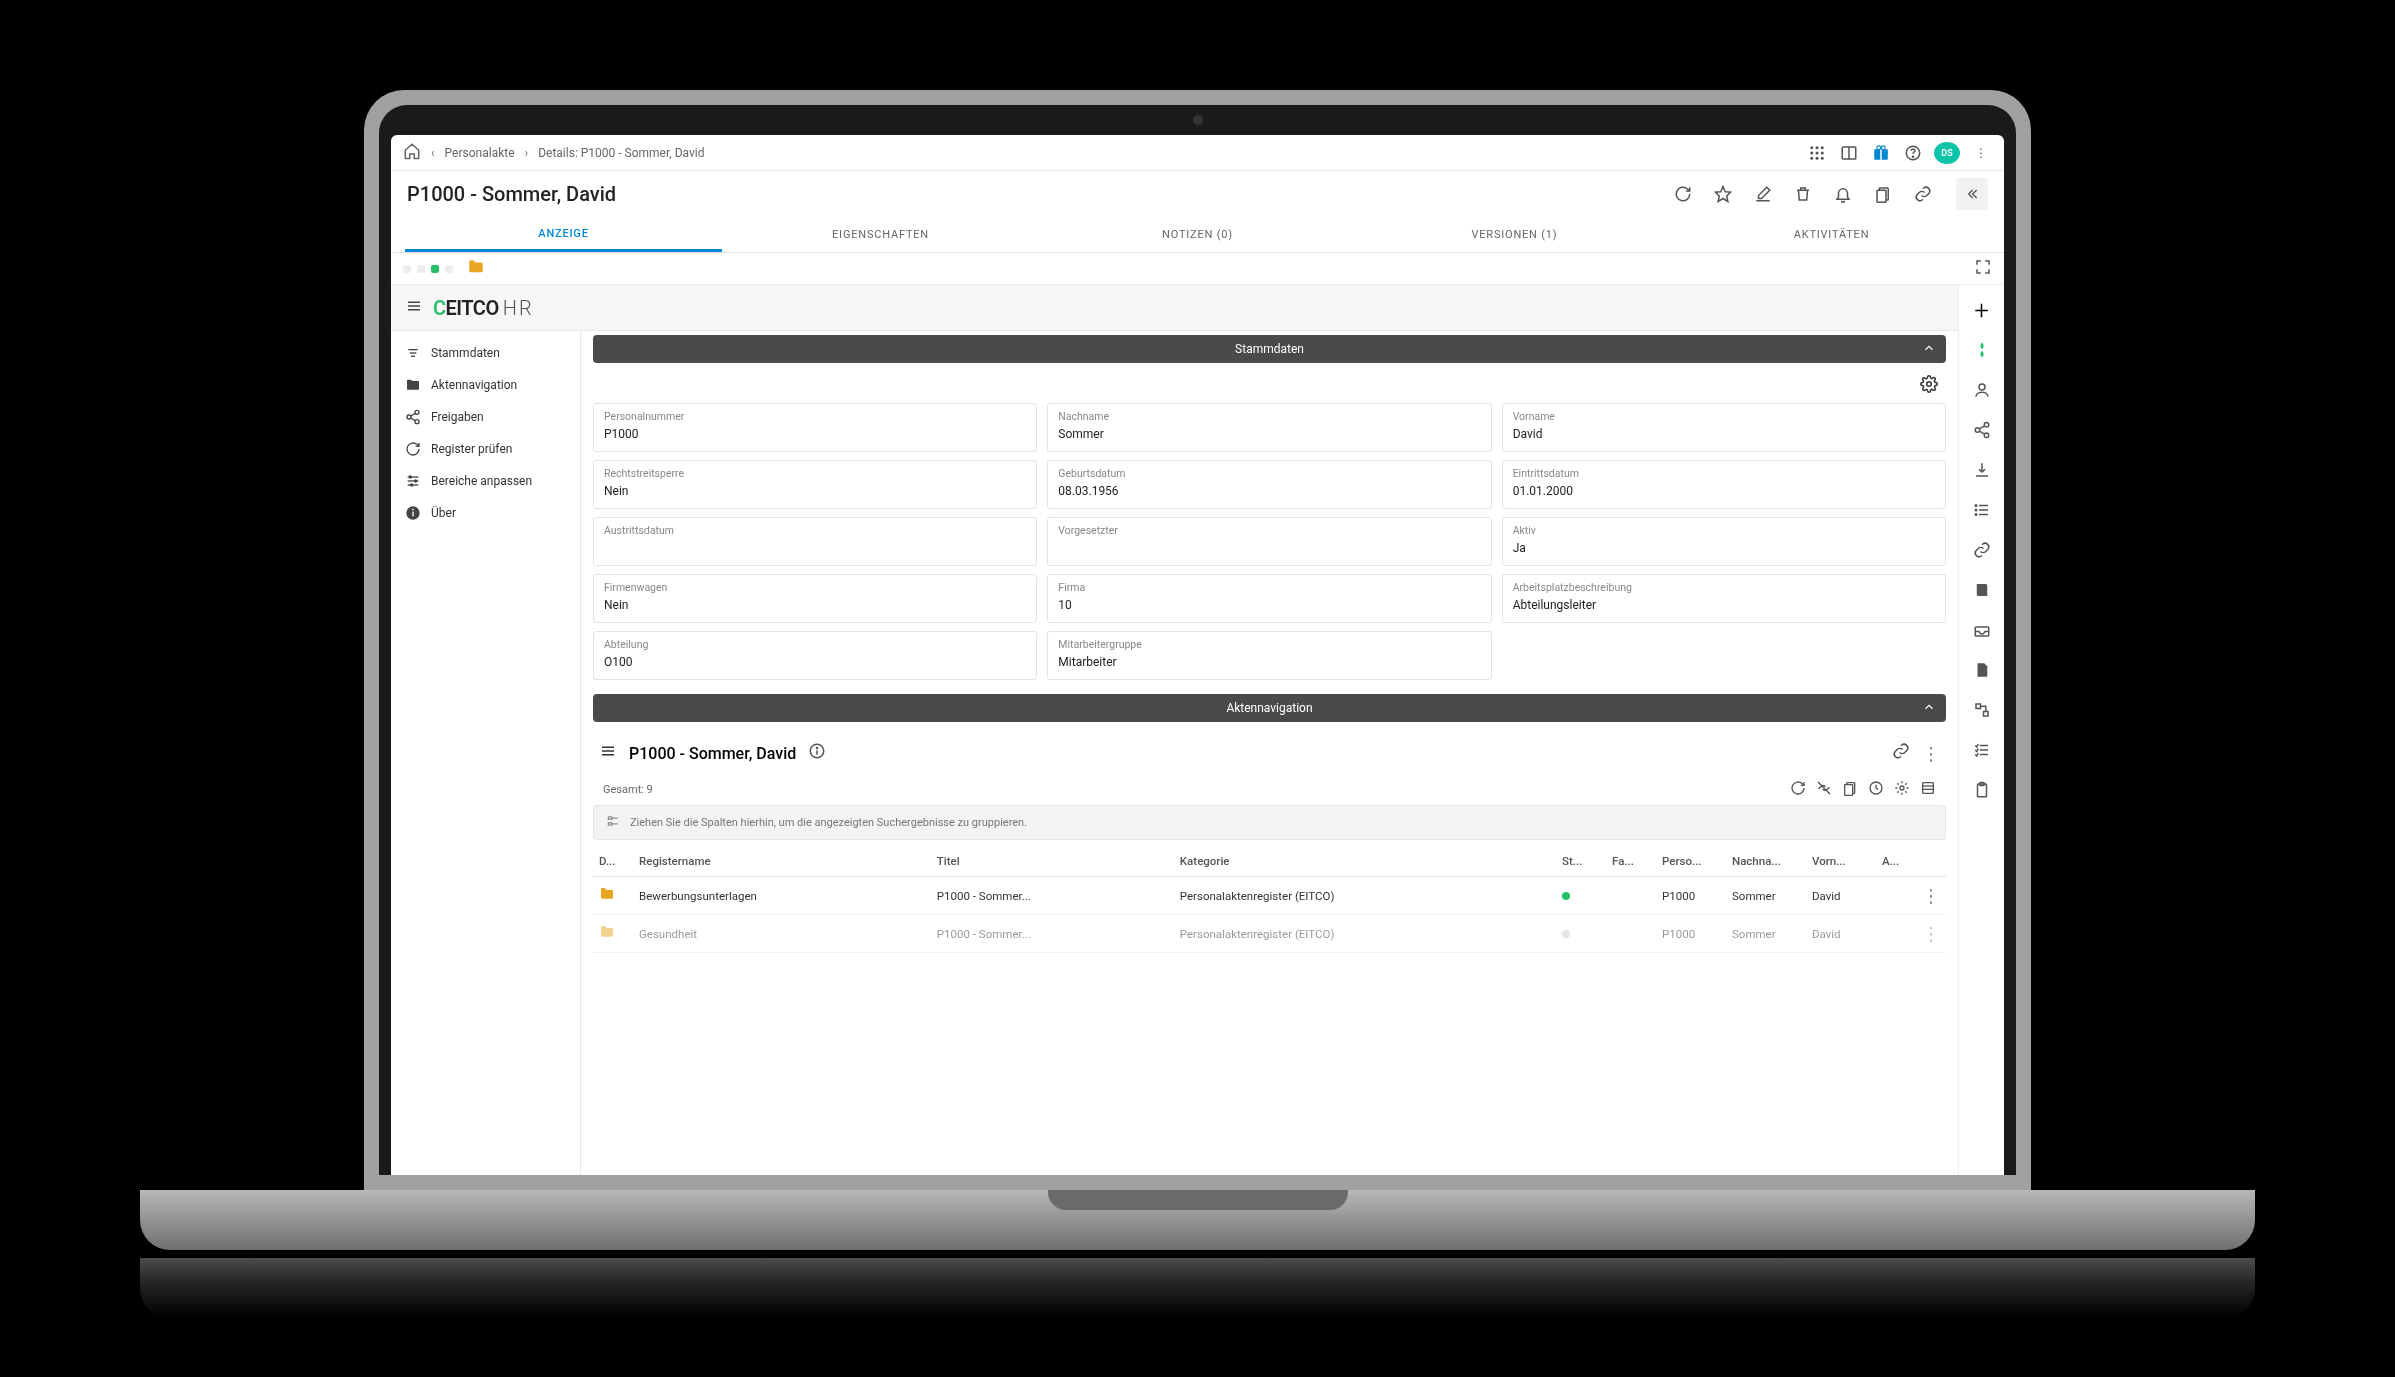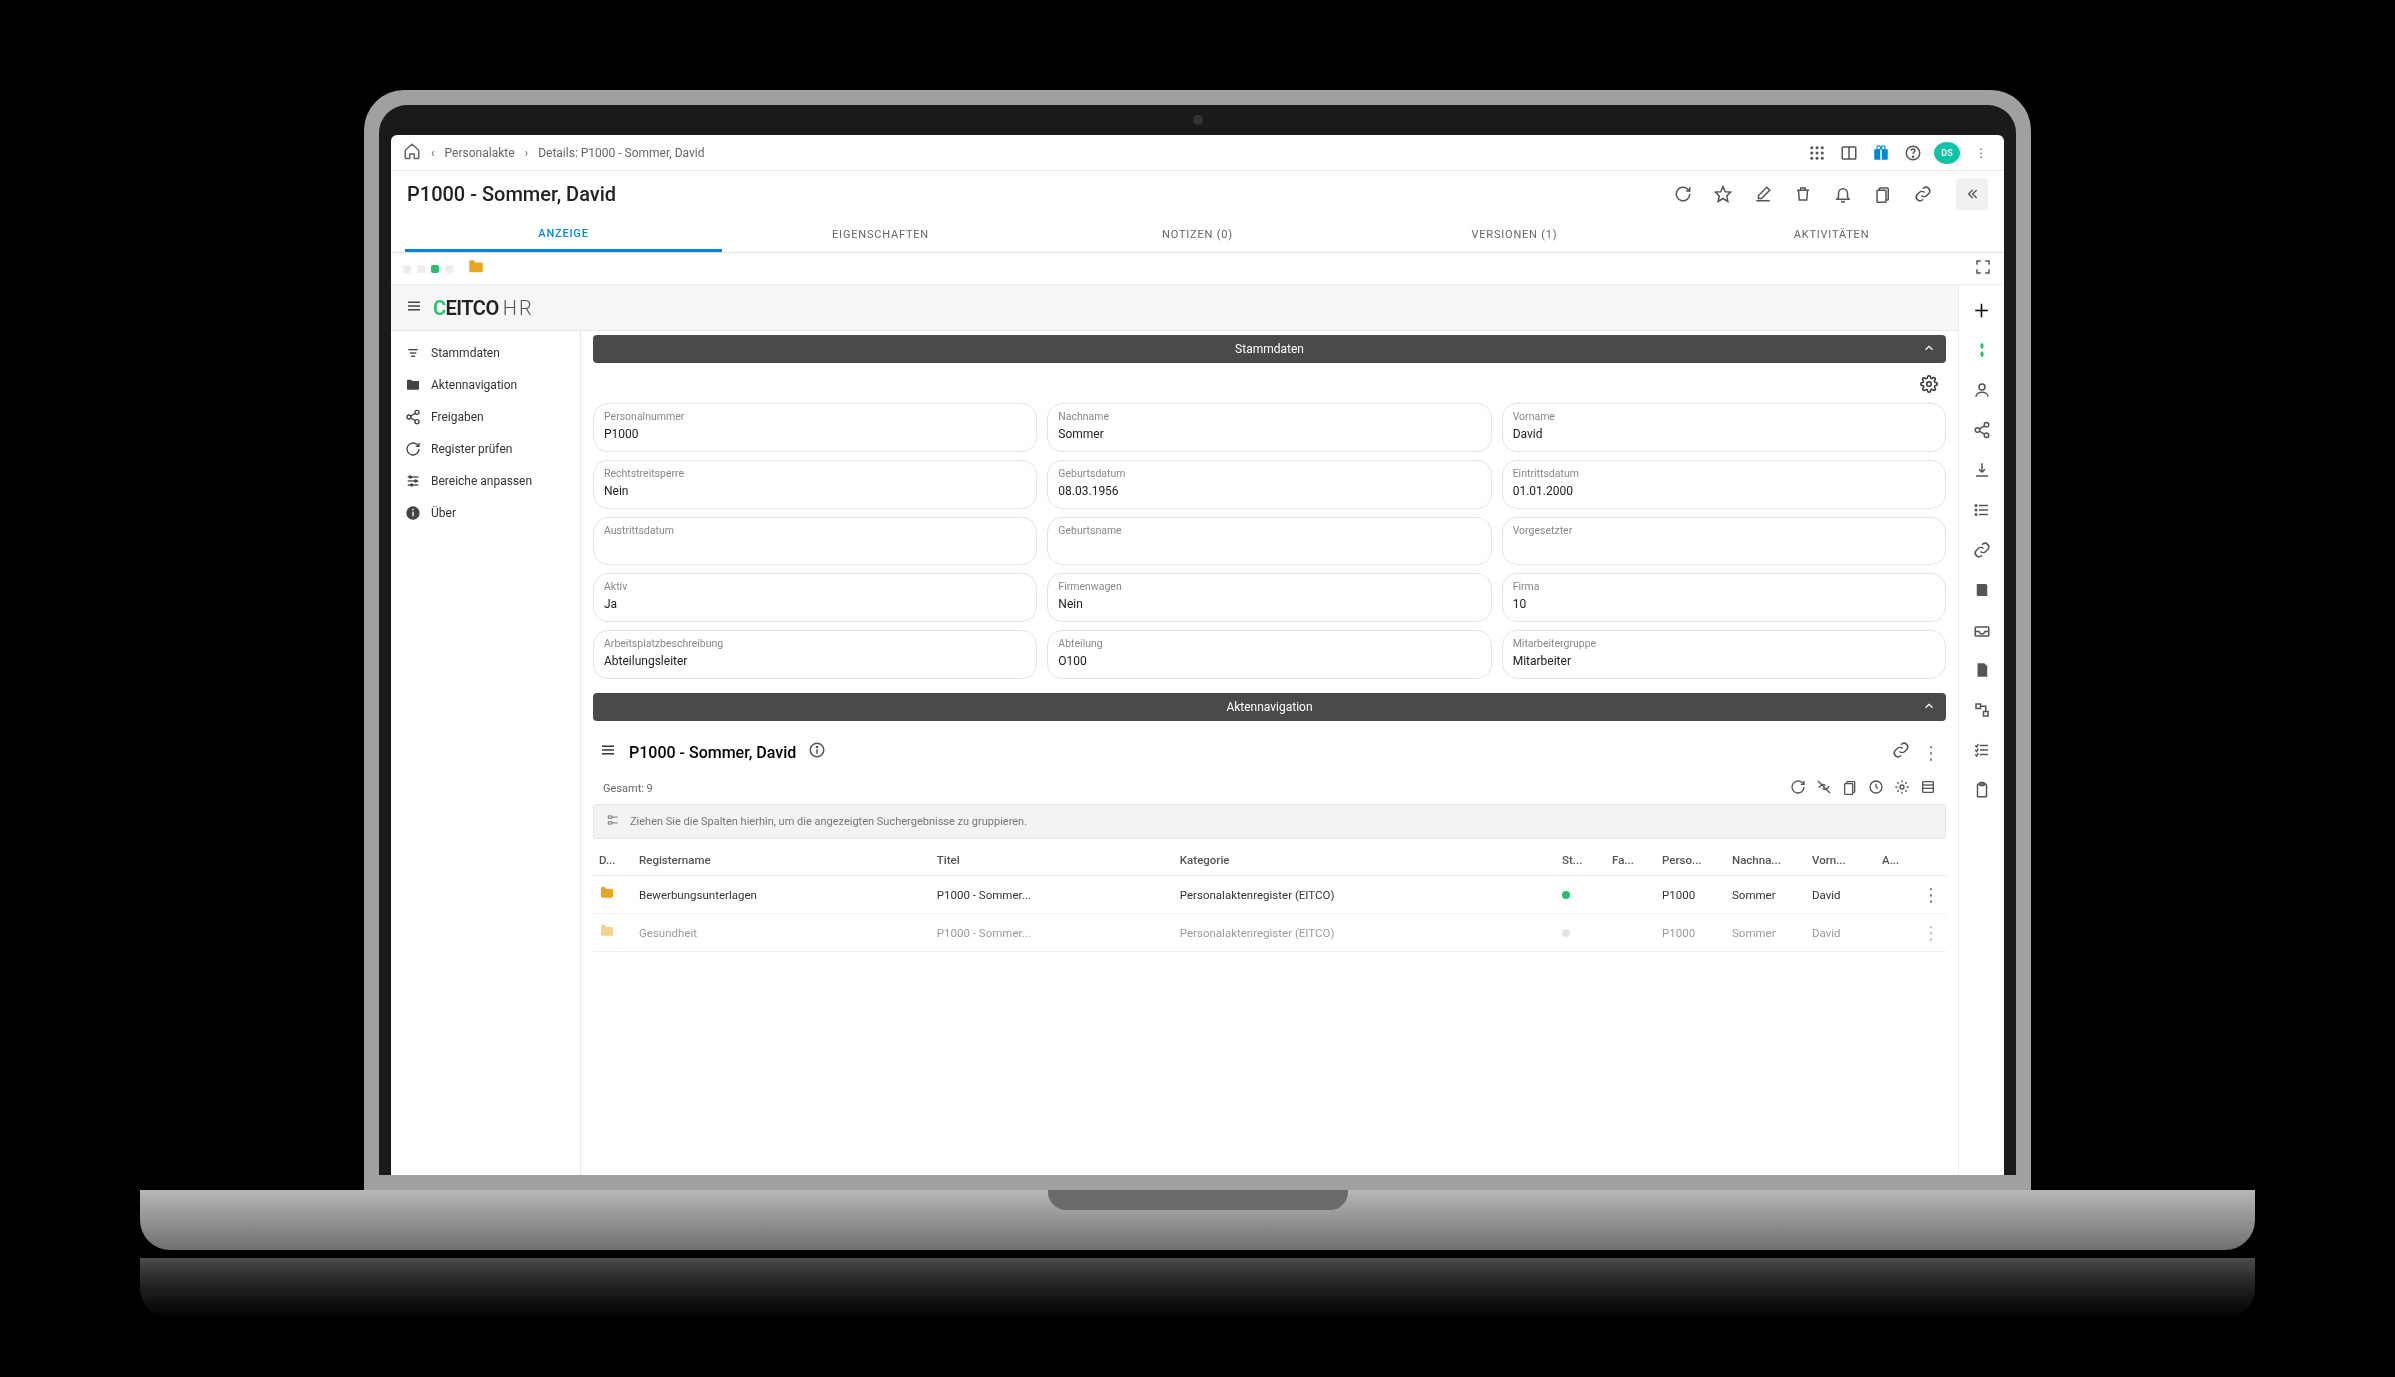--- a/index.html
+++ b/index.html
@@ -213,21 +213,21 @@
   }
   .section-tools { display:flex; justify-content:flex-end; padding: 2px 8px 6px; }
 
   .form-grid {
     display: grid;
     grid-template-columns: 1fr 1fr 1fr;
     gap: 8px 10px;
   }
   .field {
     border: 1px solid #e3e3e3;
-    border-radius: 15px;
+    border-radius: 3px;
     padding: 6px 10px 10px;
     min-height: 48px;
   }
   .field-label { font-size: 10.5px; color: #888; margin-bottom: 4px; }
   .field-value { font-size: 12px; color: #222; }
 
   .subheader-row {
     display:flex; align-items:center; padding: 10px 6px; gap: 12px;
   }
   .subheader-row .htitle { font-size: 16px; font-weight:500; }
@@ -518,24 +518,20 @@
                 <div class="field">
                     <div class="field-label">Geburtsdatum</div>
                     <div class="field-value">08.03.1956</div>
                   </div>
                 <div class="field">
                     <div class="field-label">Eintrittsdatum</div>
                     <div class="field-value">01.01.2000</div>
                   </div>
                 <div class="field">
                     <div class="field-label">Austrittsdatum</div>
-                    <div class="field-value"></div>
-                  </div>
-                <div class="field">
-                    <div class="field-label">Geburtsname</div>
                     <div class="field-value"></div>
                   </div>
                 <div class="field">
                     <div class="field-label">Vorgesetzter</div>
                     <div class="field-value"></div>
                   </div>
                 <div class="field">
                     <div class="field-label">Aktiv</div>
                     <div class="field-value">Ja</div>
                   </div>

